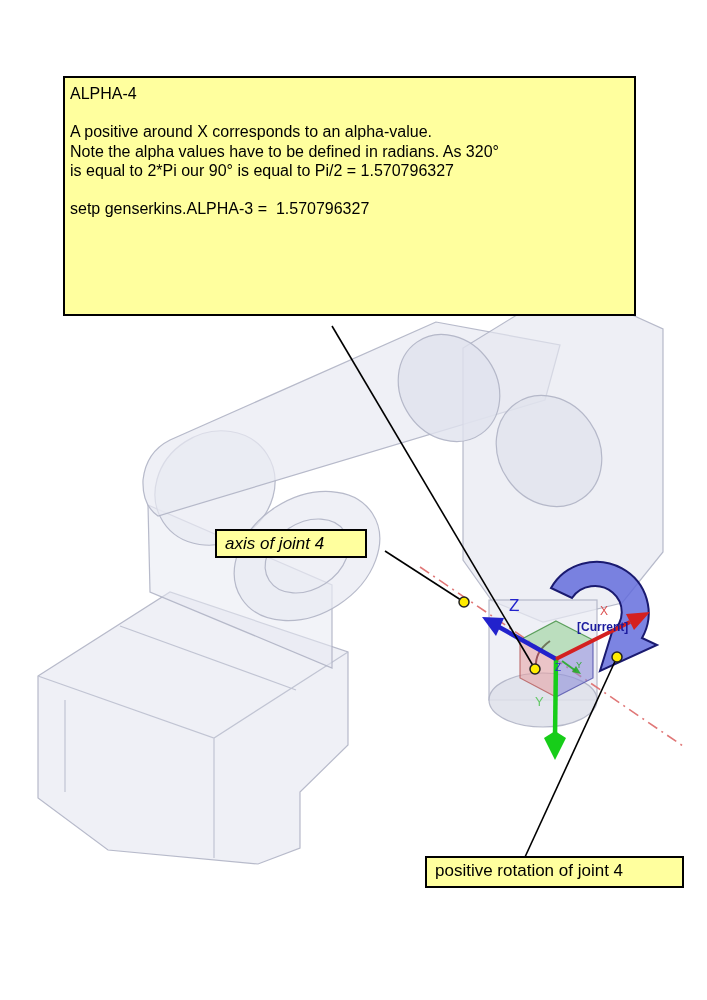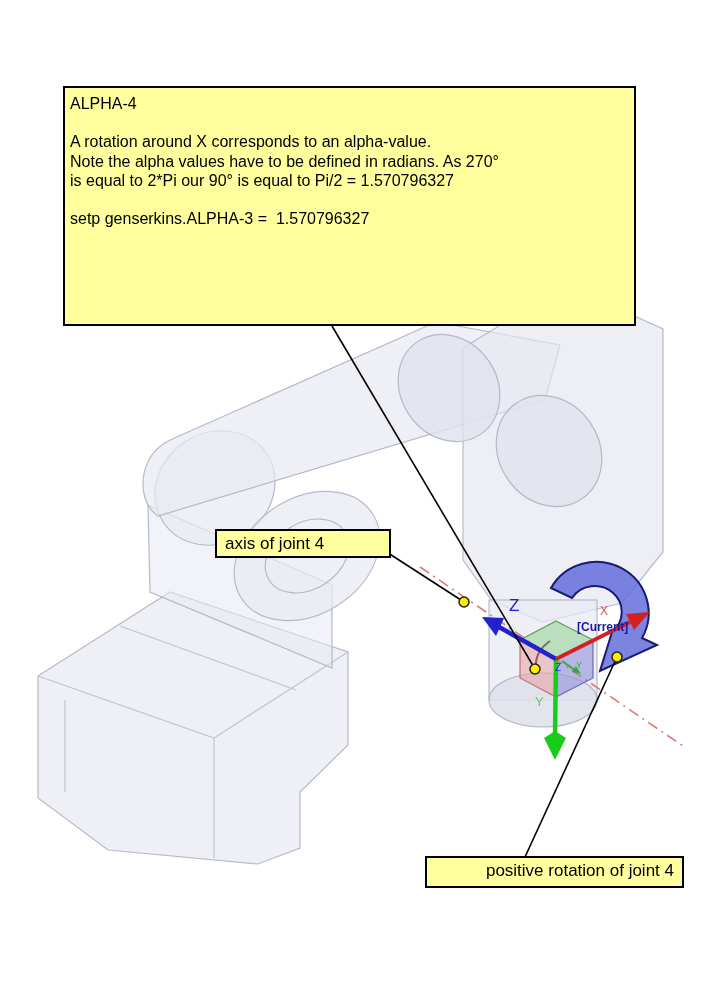--- a/index.html
+++ b/index.html
@@ -1,27 +1,27 @@
 <!DOCTYPE html>
 <html><head>
 <meta charset="utf-8">
 <style>
   html,body{margin:0;padding:0;background:#fff;}
   .canvas{position:relative;width:707px;height:1000px;background:#ffffff;
           font-family:"Liberation Sans",sans-serif;overflow:hidden;}
   .canvas svg{position:absolute;left:0;top:0;}
-  .notebox{position:absolute;left:63px;top:86px;width:573px;height:240px;
+  .notebox{position:absolute;left:63px;top:76px;width:573px;height:240px;
            box-sizing:border-box;background:#ffff9e;border:2px solid #000;
            padding:6px 5px;z-index:5;}
   .nline{font-size:16px;line-height:19.2px;min-height:19.2px;color:#000;white-space:pre;}
   .callout{position:absolute;box-sizing:border-box;background:#ffff9e;
            border:2px solid #000;font-size:17px;color:#000;padding:3px 8px;
            white-space:nowrap;z-index:6;}
-  .callout.axis{left:215px;top:529px;width:176px;height:29px;}
-  .callout.rot{left:425px;top:856px;width:259px;height:32px;text-align:right;}
+  .callout.axis{left:215px;top:529px;width:152px;height:29px;font-style:italic;}
+  .callout.rot{left:425px;top:856px;width:259px;height:32px;}
   .axlabel{position:absolute;z-index:7;font-weight:normal;}
   .lbl-z{left:509px;top:596px;font-size:17px;color:#2222cc;}
   .lbl-x{left:600px;top:604px;font-size:12px;color:rgba(214,50,50,0.85);}
   .lbl-y{left:535px;top:694px;font-size:13px;color:rgba(50,190,50,0.7);}
   .lbl-current{left:577px;top:620px;font-size:12px;font-weight:bold;color:#1b1b9e;}
   .lbl-zsmall{left:555px;top:662px;font-size:10px;color:#2a2acc;}
   .lbl-ysmall{left:576px;top:660px;font-size:9px;color:rgba(40,170,40,0.9);}
 </style>
 </head>
 <body>
@@ -87,22 +87,22 @@
     <g stroke="#222" stroke-width="1.5">
       <circle cx="464" cy="602" r="5" fill="#ffec00"></circle>
       <circle cx="535" cy="669" r="5" fill="#ffec00"></circle>
       <circle cx="617" cy="657" r="5" fill="#ffec00"></circle>
     </g>
   </svg>
 
   <div class="notebox">
     <div class="nline">ALPHA-4</div>
     <div class="nline"></div>
-    <div class="nline">A rotation around X corresponds to an alpha-value.</div>
-    <div class="nline">Note the alpha values have to be defined in radians. As 270°</div>
+    <div class="nline">A positive around X corresponds to an alpha-value.</div>
+    <div class="nline">Note the alpha values have to be defined in radians. As 320°</div>
     <div class="nline">is equal to 2*Pi our 90° is equal to Pi/2 = 1.570796327</div>
     <div class="nline"></div>
     <div class="nline">setp genserkins.ALPHA-3 =  1.570796327</div>
   </div>
 
   <div class="callout axis">axis of joint 4</div>
   <div class="callout rot">positive rotation of joint 4</div>
 
   <div class="axlabel lbl-z">Z</div>
   <div class="axlabel lbl-x">X</div>

